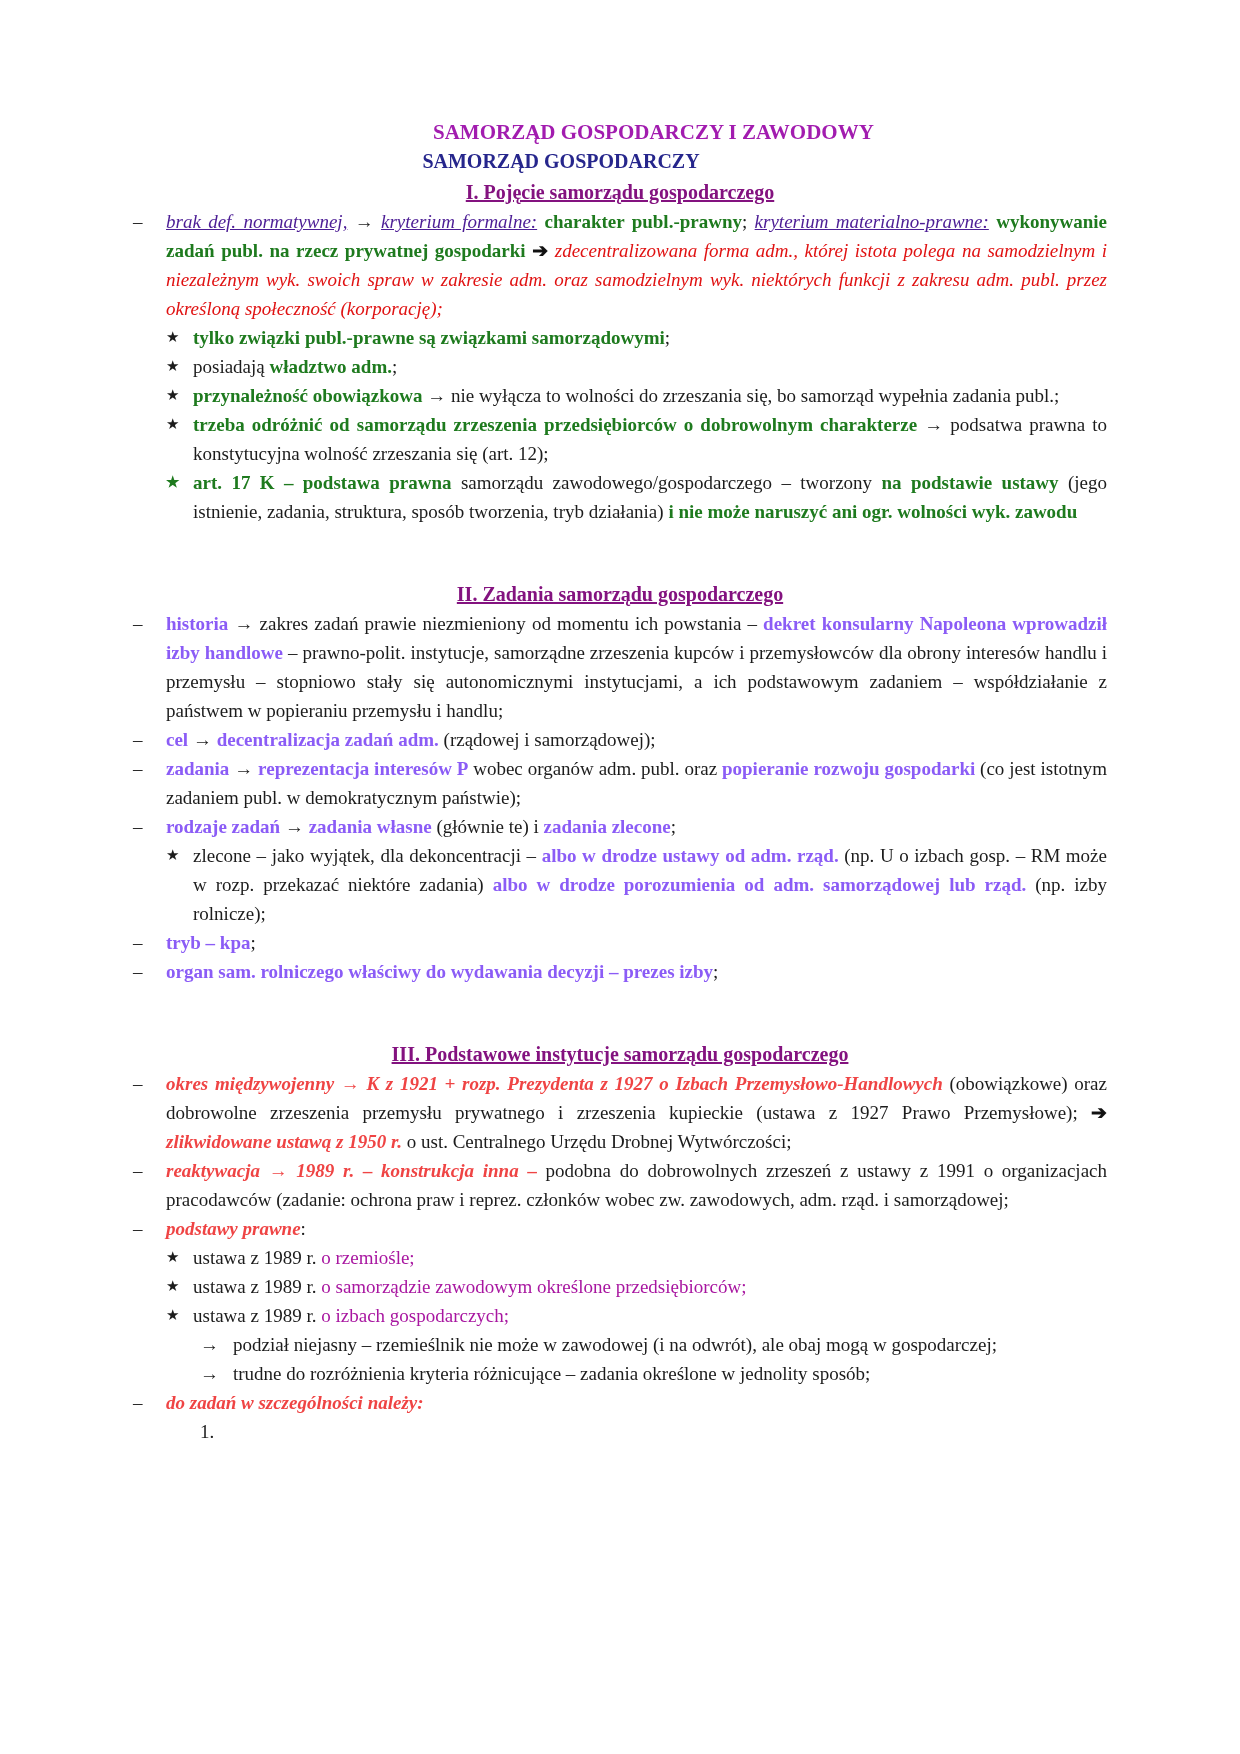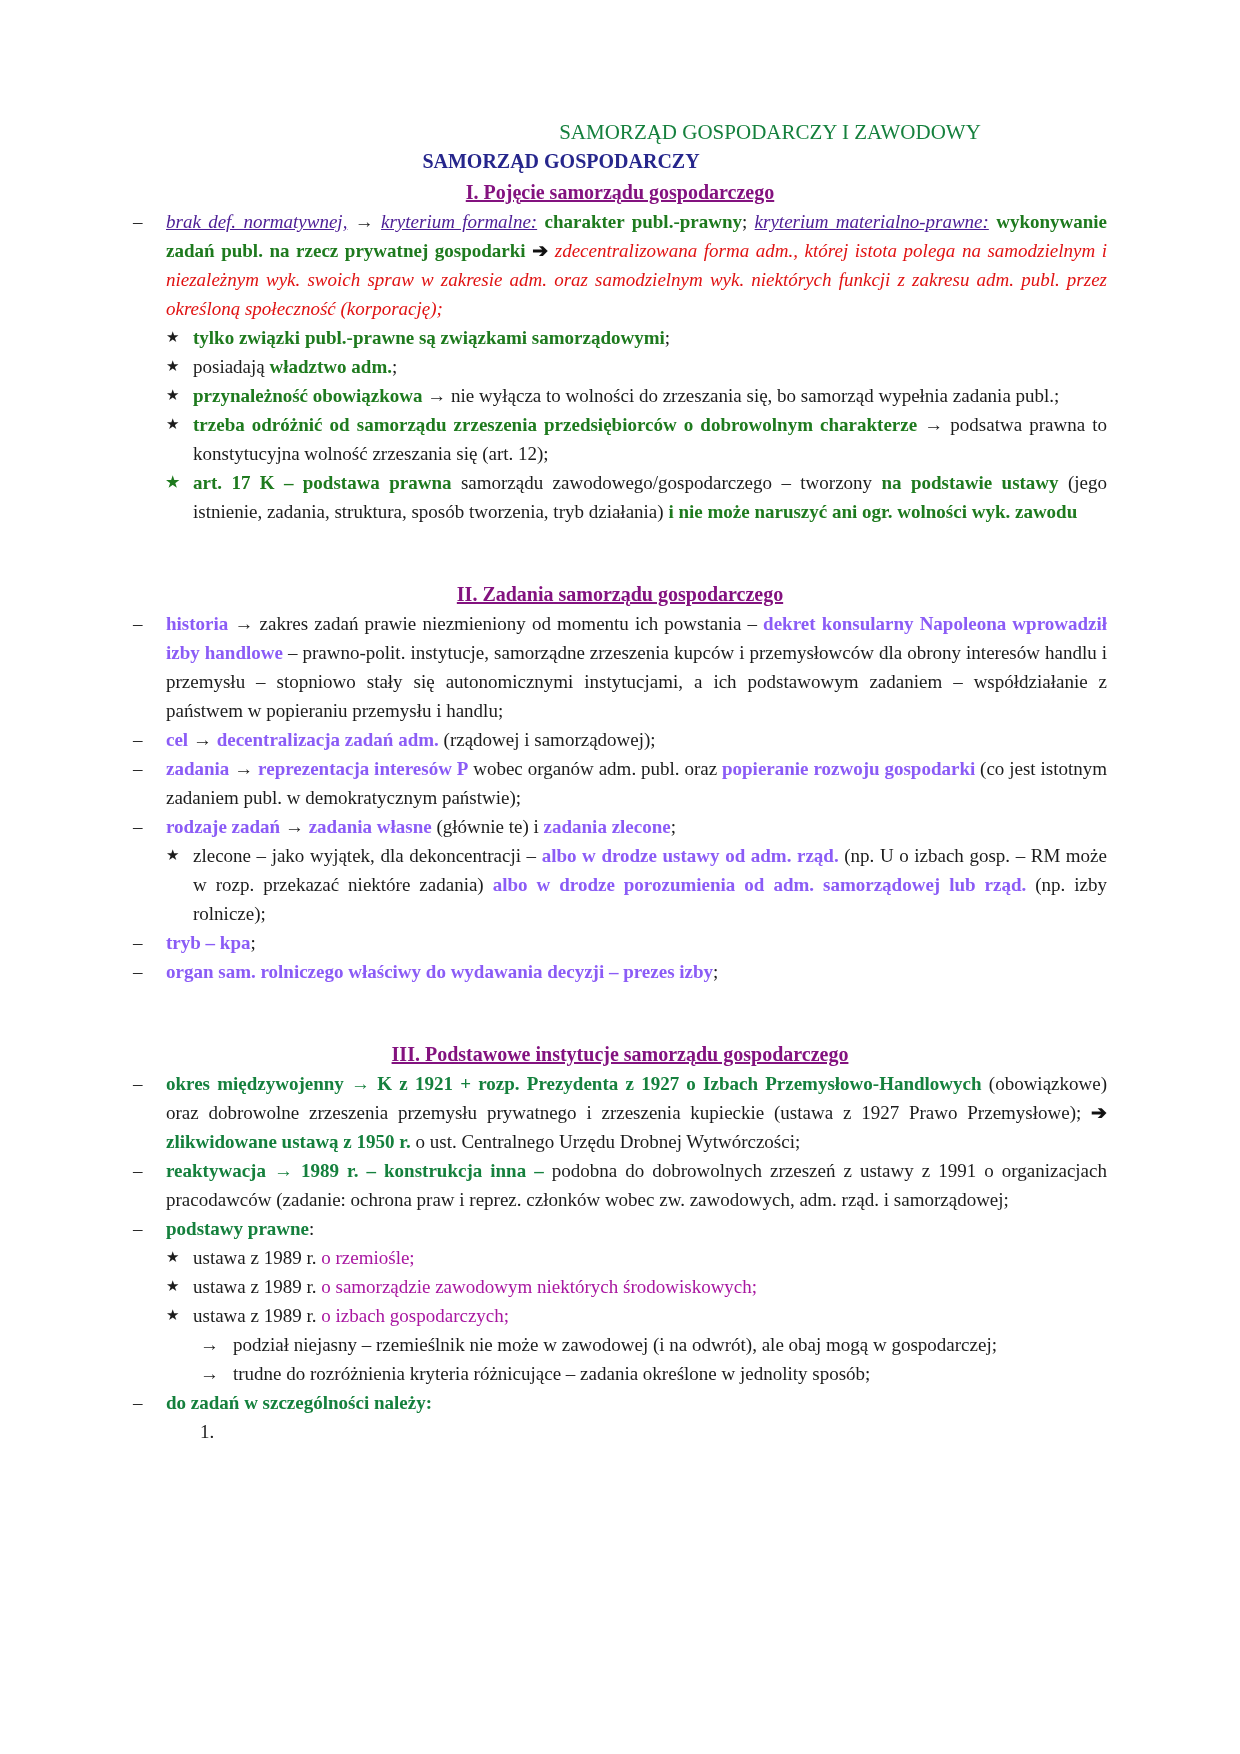--- a/index.html
+++ b/index.html
@@ -8,25 +8,24 @@
     width:1240px;height:1754px;
     background:#ffffff;
     box-sizing:border-box;
     padding:118px 133px 0 133px;
     font-family:"Liberation Serif", serif;
     font-size:19px;
     line-height:29px;
     color:#1c1c1c;
   }
   .title1{
-    text-align:center;
     padding-left:300px;
-    font-weight:normal;
+    font-weight:bold;
     font-size:21px;
-    color:#15803d;
+    color:#a21caf;
     white-space:nowrap;
   }
   .title2{
     text-align:center;
     padding-right:118px;
     font-weight:bold;
     font-size:20px;
     color:#26268c;
     white-space:nowrap;
   }
@@ -46,21 +45,21 @@
   .arrow{padding-left:100px;}
   .arrow > .mk{position:absolute;left:67px;}
   .num{padding-left:104px;}
   .num > .mk{position:absolute;left:67px;}
   .space{height:52px;}
   
   .b{color:#1c1c1c;}
   .u{color:#4c1d95;text-decoration:underline;font-style:italic;}
   .g{color:#1e7a1e;font-weight:bold;}
   .t{color:#8b5cf6;font-weight:bold;}
-  .m{color:#15803d;font-weight:bold;}
+  .m{color:#ef4444;font-weight:bold;font-style:italic;}
   .mn{color:#a816a0;}
   .r{color:#e01212;font-style:italic;}
   .ab{color:#111111;font-weight:bold;}
   .mk{color:#1c1c1c;}
   .mk.g{color:#1e7a1e;}
 </style>
 </head>
 <body>
 
 <div class="page">
@@ -82,20 +81,20 @@
       <div class="blk dash"><span class="mk">–</span><span class="t">rodzaje zadań</span><span class="b"> → </span><span class="t">zadania własne</span><span class="b"> (głównie te) i </span><span class="t">zadania zlecone</span><span class="b">;</span></div>
       <div class="blk star"><span class="mk">★</span><span class="b">zlecone – jako wyjątek, dla dekoncentracji – </span><span class="t">albo w drodze ustawy od adm. rząd.</span><span class="b"> (np. U o izbach gosp. – RM może w rozp. przekazać niektóre zadania) </span><span class="t">albo w drodze porozumienia od adm. samorządowej lub rząd.</span><span class="b"> (np. izby rolnicze);</span></div>
       <div class="blk dash"><span class="mk">–</span><span class="t">tryb – kpa</span><span class="b">;</span></div>
       <div class="blk dash"><span class="mk">–</span><span class="t">organ sam. rolniczego właściwy do wydawania decyzji – prezes izby</span><span class="b">;</span></div>
       <div class="blk space"></div>
       <div class="blk heading"><span>III. Podstawowe instytucje samorządu gospodarczego</span></div>
       <div class="blk dash"><span class="mk">–</span><span class="m">okres międzywojenny → K z 1921 + rozp. Prezydenta z 1927 o Izbach Przemysłowo-Handlowych</span><span class="b"> (obowiązkowe) oraz dobrowolne zrzeszenia przemysłu prywatnego i zrzeszenia kupieckie (ustawa z 1927 Prawo Przemysłowe); </span><span class="ab">➔ </span><span class="m">zlikwidowane ustawą z 1950 r.</span><span class="b"> o ust. Centralnego Urzędu Drobnej Wytwórczości;</span></div>
       <div class="blk dash"><span class="mk">–</span><span class="m">reaktywacja → 1989 r. – konstrukcja inna – </span><span class="b">podobna do dobrowolnych zrzeszeń z ustawy z 1991 o organizacjach pracodawców (zadanie: ochrona praw i reprez. członków wobec zw. zawodowych, adm. rząd. i samorządowej;</span></div>
       <div class="blk dash"><span class="mk">–</span><span class="m">podstawy prawne</span><span class="b">:</span></div>
       <div class="blk star"><span class="mk">★</span><span class="b">ustawa z 1989 r. </span><span class="mn">o rzemiośle;</span></div>
-      <div class="blk star"><span class="mk">★</span><span class="b">ustawa z 1989 r. </span><span class="mn">o samorządzie zawodowym niektórych środowiskowych;</span></div>
+      <div class="blk star"><span class="mk">★</span><span class="b">ustawa z 1989 r. </span><span class="mn">o samorządzie zawodowym określone przedsiębiorców;</span></div>
       <div class="blk star"><span class="mk">★</span><span class="b">ustawa z 1989 r. </span><span class="mn">o izbach gospodarczych;</span></div>
       <div class="blk arrow"><span class="mk">→</span><span class="b">podział niejasny – rzemieślnik nie może w zawodowej (i na odwrót), ale obaj mogą w gospodarczej;</span></div>
       <div class="blk arrow"><span class="mk">→</span><span class="b">trudne do rozróżnienia kryteria różnicujące – zadania określone w jednolity sposób;</span></div>
       <div class="blk dash"><span class="mk">–</span><span class="m">do zadań w szczególności należy:</span></div>
       <div class="blk num"><span class="mk">1.</span></div>
     </div>
 </div>
 
 </body></html>

